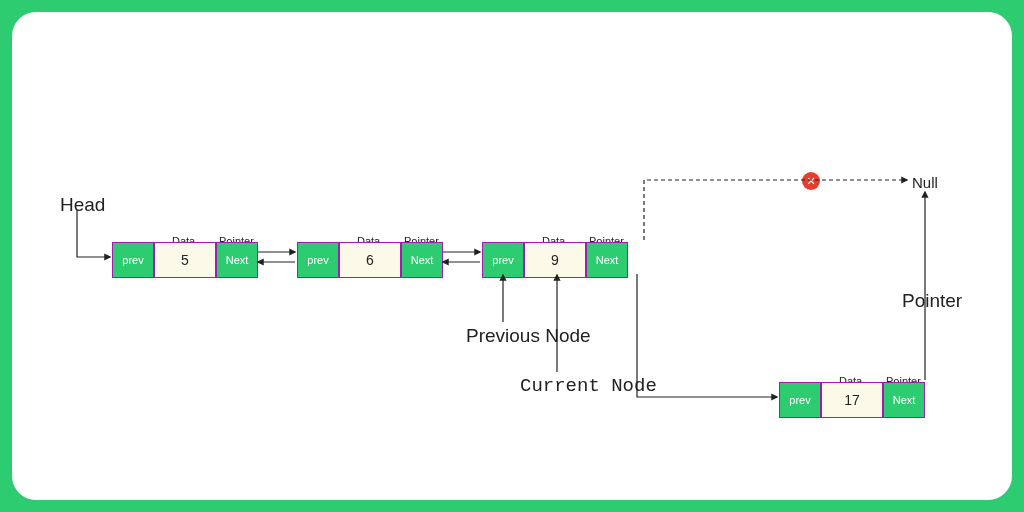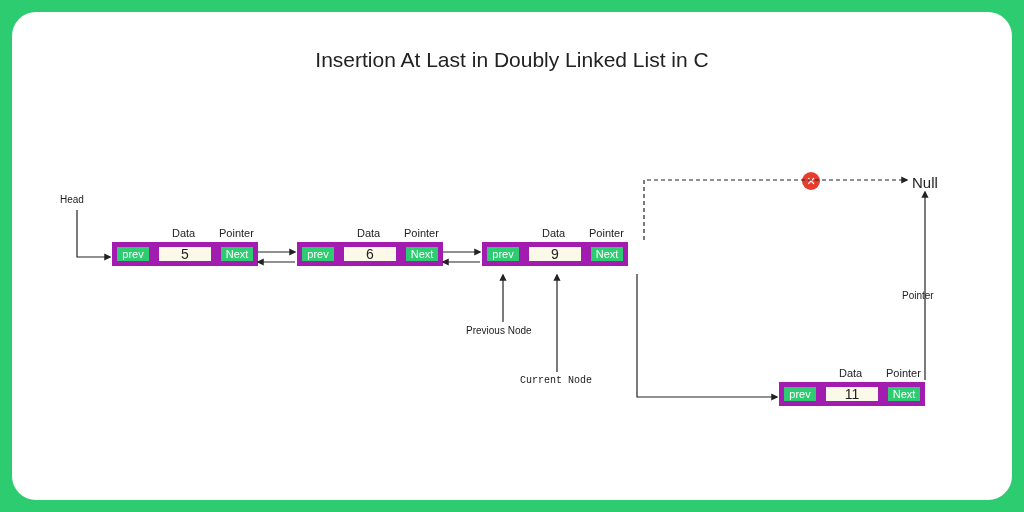--- a/index.html
+++ b/index.html
@@ -26,45 +26,45 @@
     font-size: 21px;
     font-weight: 500;
     color: #222;
   }
   .node {
     position: absolute;
     display: flex;
     font-size: 12px;
   }
   .node .cell {
-    border: 5px solid #a21caf;
-    height: 24px;
+    border: 1px solid #a21caf;
+    height: 36px;
     display: flex;
     align-items: center;
     justify-content: center;
   }
   .node .prev, .node .next {
     background: #2ecc71;
     color: #fff;
     width: 42px;
     font-size: 11px;
   }
   .node .data {
     background: #fbfae8;
     color: #222;
     width: 62px;
     font-size: 14px;
   }
   .lbl {
     position: absolute;
-    font-size: 10px;
+    font-size: 19px;
     color: #222;
     white-space: nowrap;
   }
-  .small-lbl { font-size: 11px; }
+  .small-lbl { font-size: 11px; margin-top: 8px; }
   svg.overlay {
     position: absolute;
     top: 0; left: 0;
     width: 1000px; height: 488px;
     pointer-events: none;
   }
   .xbadge {
     position: absolute;
     width: 18px; height: 18px;
     border-radius: 50%;
@@ -73,21 +73,20 @@
     font-size: 11px;
     line-height: 18px;
     text-align: center;
   }
 </style>
 </head>
 <body>
 
 <div class="inner">
 
-  <div class="title">Insertion At Last in Doubly Linked List in C</div>
 
   <div class="lbl" style="left:48px; top:182px;">Head</div>
 
   <div class="lbl small-lbl" style="left:160px; top:215px;">Data</div>
   <div class="lbl small-lbl" style="left:207px; top:215px;">Pointer</div>
   <div class="node" style="left:100px; top:230px;">
     <div class="cell prev">prev</div>
     <div class="cell data">5</div>
     <div class="cell next">Next</div>
   </div>
@@ -105,21 +104,21 @@
   <div class="node" style="left:470px; top:230px;">
     <div class="cell prev">prev</div>
     <div class="cell data">9</div>
     <div class="cell next">Next</div>
   </div>
 
   <div class="lbl small-lbl" style="left:827px; top:355px;">Data</div>
   <div class="lbl small-lbl" style="left:874px; top:355px;">Pointer</div>
   <div class="node" style="left:767px; top:370px;">
     <div class="cell prev">prev</div>
-    <div class="cell data">11</div>
+    <div class="cell data">17</div>
     <div class="cell next">Next</div>
   </div>
 
   <div class="lbl" style="left:900px; top:162px; font-size:15px;">Null</div>
 
   <div class="lbl" style="left:454px; top:313px;">Previous Node</div>
   <div class="lbl" style="left:508px; top:363px;font-family:Liberation Mono, monospace;">Current Node</div>
 
   <div class="lbl" style="left:890px; top:278px;">Pointer</div>
 

